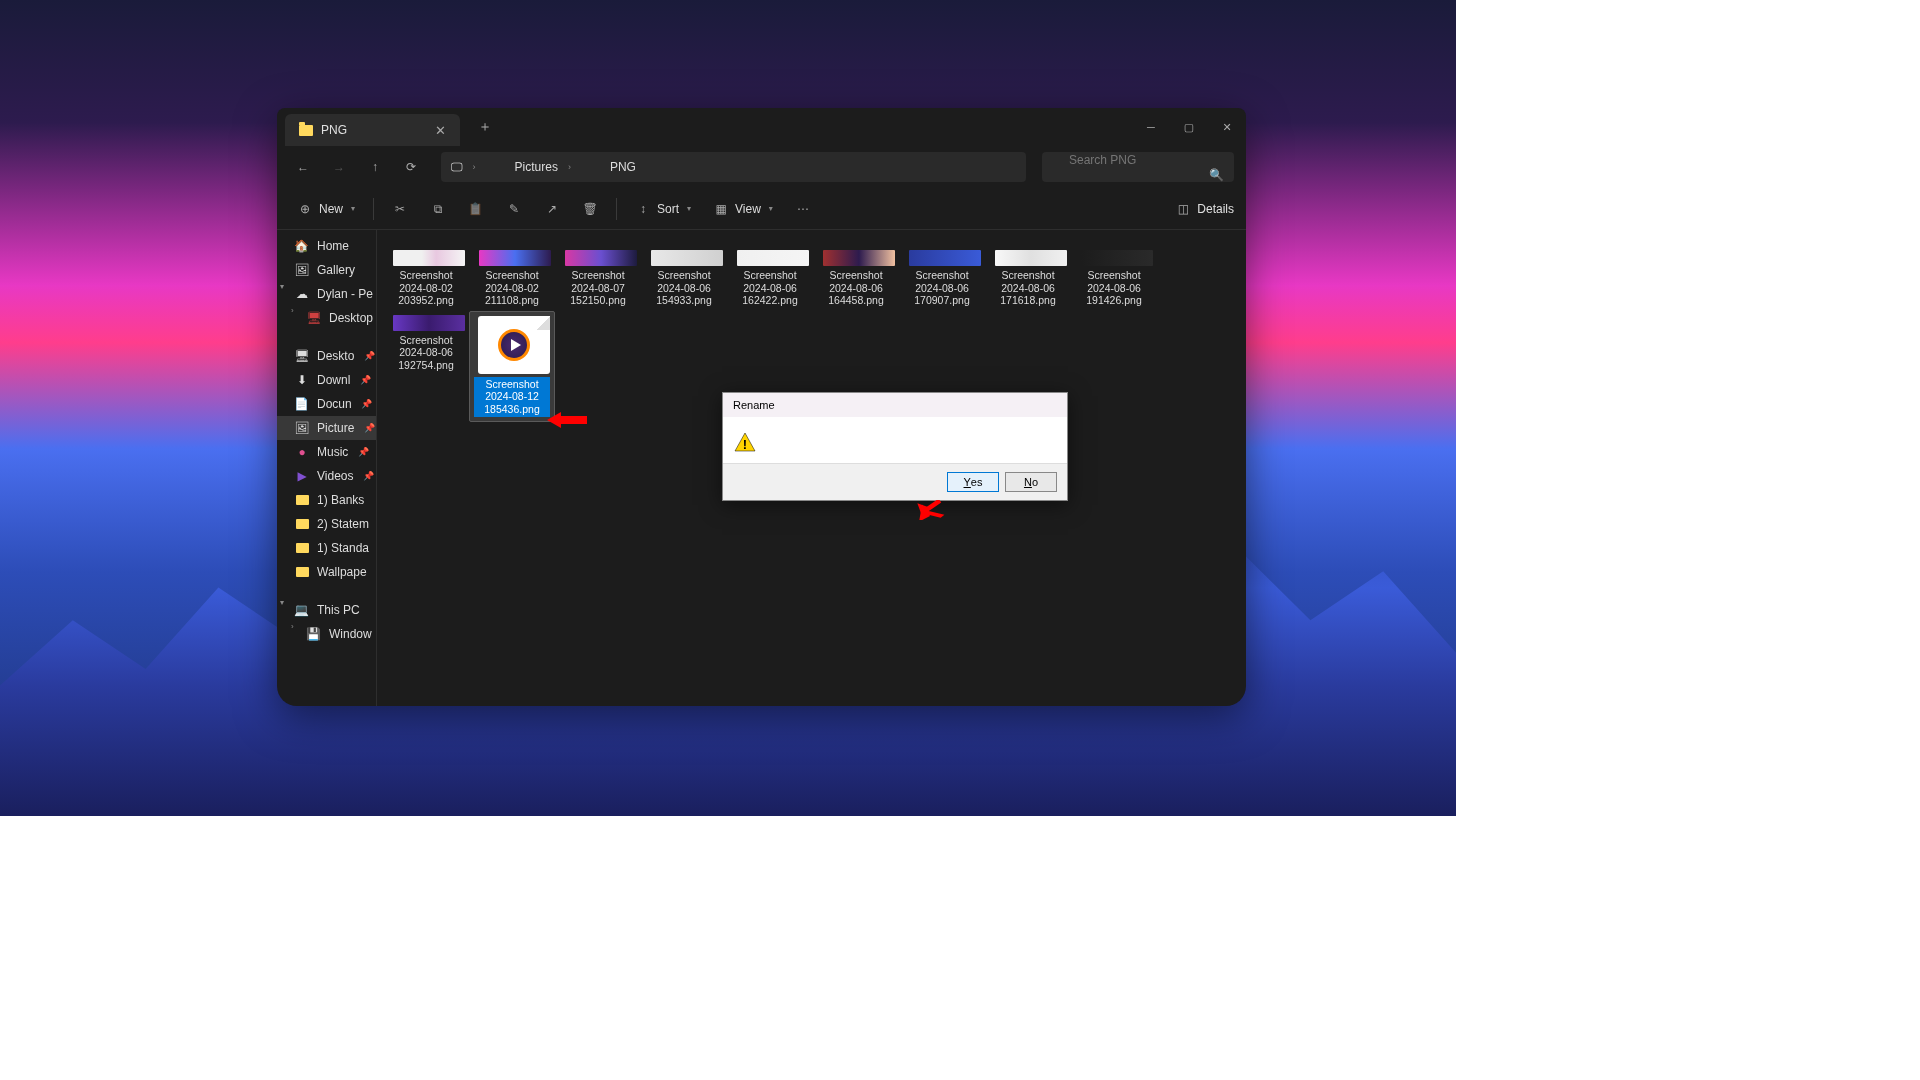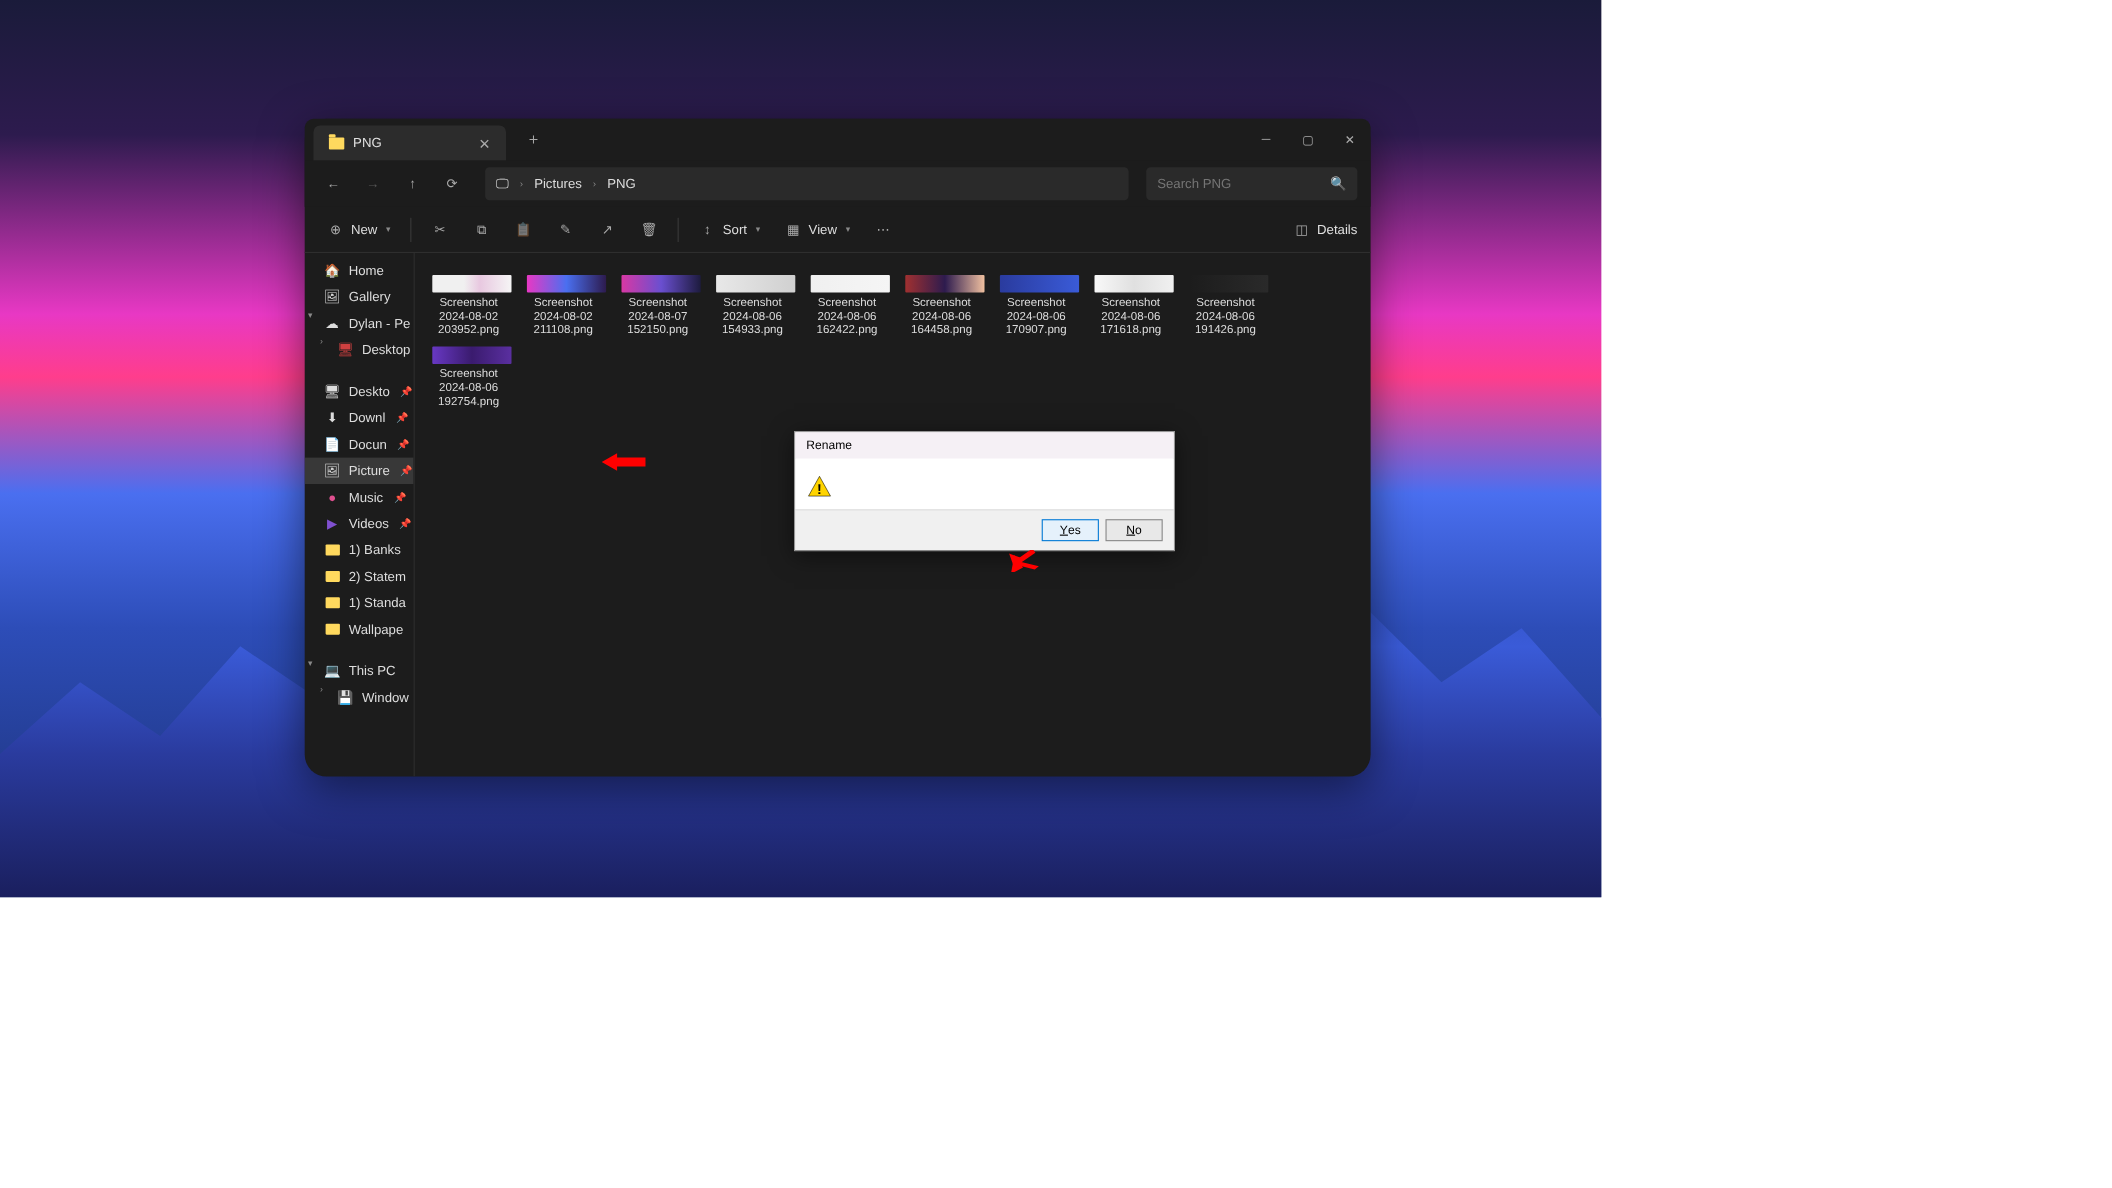--- a/index.html
+++ b/index.html
@@ -29,22 +29,22 @@
     .tab-icon::before { content: ''; position: absolute; top: -3px; left: 0; width: 6px; height: 3px; background: #ffd95e; border-radius: 1px 1px 0 0; }
     .tab-close { color: #aaa; font-size: 13px; margin-left: 80px; cursor: pointer; }
     .new-tab { color: #aaa; font-size: 14px; margin-left: 18px; cursor: pointer; }
     .window-controls { margin-left: auto; display: flex; }
     .wc-btn { width: 38px; height: 32px; display: flex; align-items: center; justify-content: center; color: #aaa; cursor: pointer; font-size: 11px; }
     
     .navbar { height: 42px; display: flex; align-items: center; padding: 0 12px; gap: 8px; background: #1c1c1c; }
     .nav-btn { width: 28px; height: 28px; display: flex; align-items: center; justify-content: center; color: #aaa; cursor: pointer; border-radius: 4px; }
     .address { flex: 1; display: flex; align-items: center; gap: 10px; background: #2a2a2a; border-radius: 4px; padding: 0 10px; height: 30px; margin: 0 8px; }
     .bc-sep { color: #888; font-size: 9px; }
-    .bc-item { color: #ddd; cursor: pointer; }
-    .search-box { width: 192px; height: 30px; background: #2a2a2a; border-radius: 4px; display: flex; align-items: center; padding: 0 10px; color: #888; }
+    .bc-item { color: #ddd; cursor: pointer; margin-left: 29px; }
+    .search-box { width: 192px; height: 30px; background: #2a2a2a; border-radius: 4px; display: flex; align-items: flex-end; padding: 0 10px; color: #888; flex-direction: column; }
     .search-box input { flex:1; background: transparent; border: none; color: #ddd; outline: none; font-size: 12px; }
     .search-icon { font-size: 12px; }
     
     .toolbar { height: 42px; display: flex; align-items: center; padding: 0 12px; gap: 6px; border-bottom: 1px solid #2e2e2e; }
     .tb-btn { display: flex; align-items: center; gap: 6px; padding: 5px 8px; border-radius: 4px; color: #ddd; cursor: pointer; font-size: 12px; }
     .tb-icon { width: 16px; height: 16px; display: flex; align-items: center; justify-content: center; color: #aaa; }
     .tb-sep { width: 1px; height: 22px; background: #3a3a3a; margin: 0 4px; }
     .chev-sm { font-size: 8px; color: #888; margin-left: 2px; }
     .details-btn { margin-left: auto; display: flex; align-items: center; gap: 6px; cursor: pointer; }
     
@@ -310,20 +310,26 @@
             <div class="file-name">Screenshot 2024-08-06 171618.png</div>
           </div>
           <div class="file-item">
             <div class="thumb" style="background: linear-gradient(90deg, rgb(28, 28, 28), rgb(42, 42, 42));"></div>
             <div class="file-name">Screenshot 2024-08-06 191426.png</div>
           </div>
           <div class="file-item">
             <div class="thumb" style="background: linear-gradient(90deg, rgb(104, 56, 196), rgb(58, 27, 110), rgb(90, 47, 160));"></div>
             <div class="file-name">Screenshot 2024-08-06 192754.png</div>
           </div>
+          <div class="file-item selected">
+            <div class="thumb large">
+              <div class="play-ico"></div>
+            </div>
+            <div class="file-name">Screenshot 2024-08-12 185436.png</div>
+          </div>
         </div>
 
       <div class="arrow-annotation" style="top:180px; left:170px;">
         <svg viewBox="0 0 40 20">
             <polygon points="0,10 14,2 14,6 40,6 40,14 14,14 14,18" fill="#ff0000"></polygon>
           </svg>
       </div>
     </div>
   </div>
 

